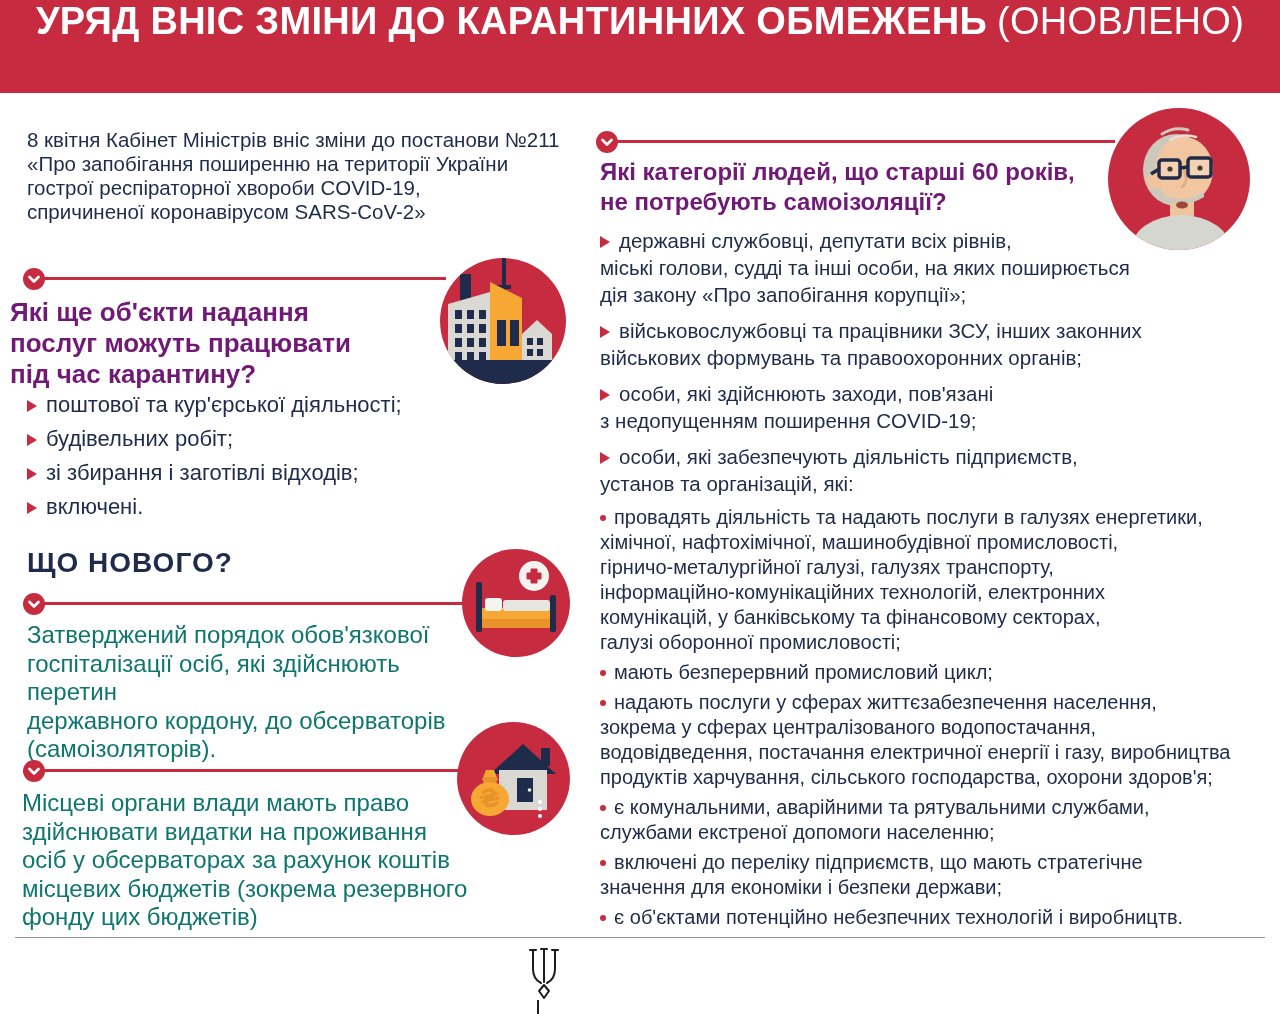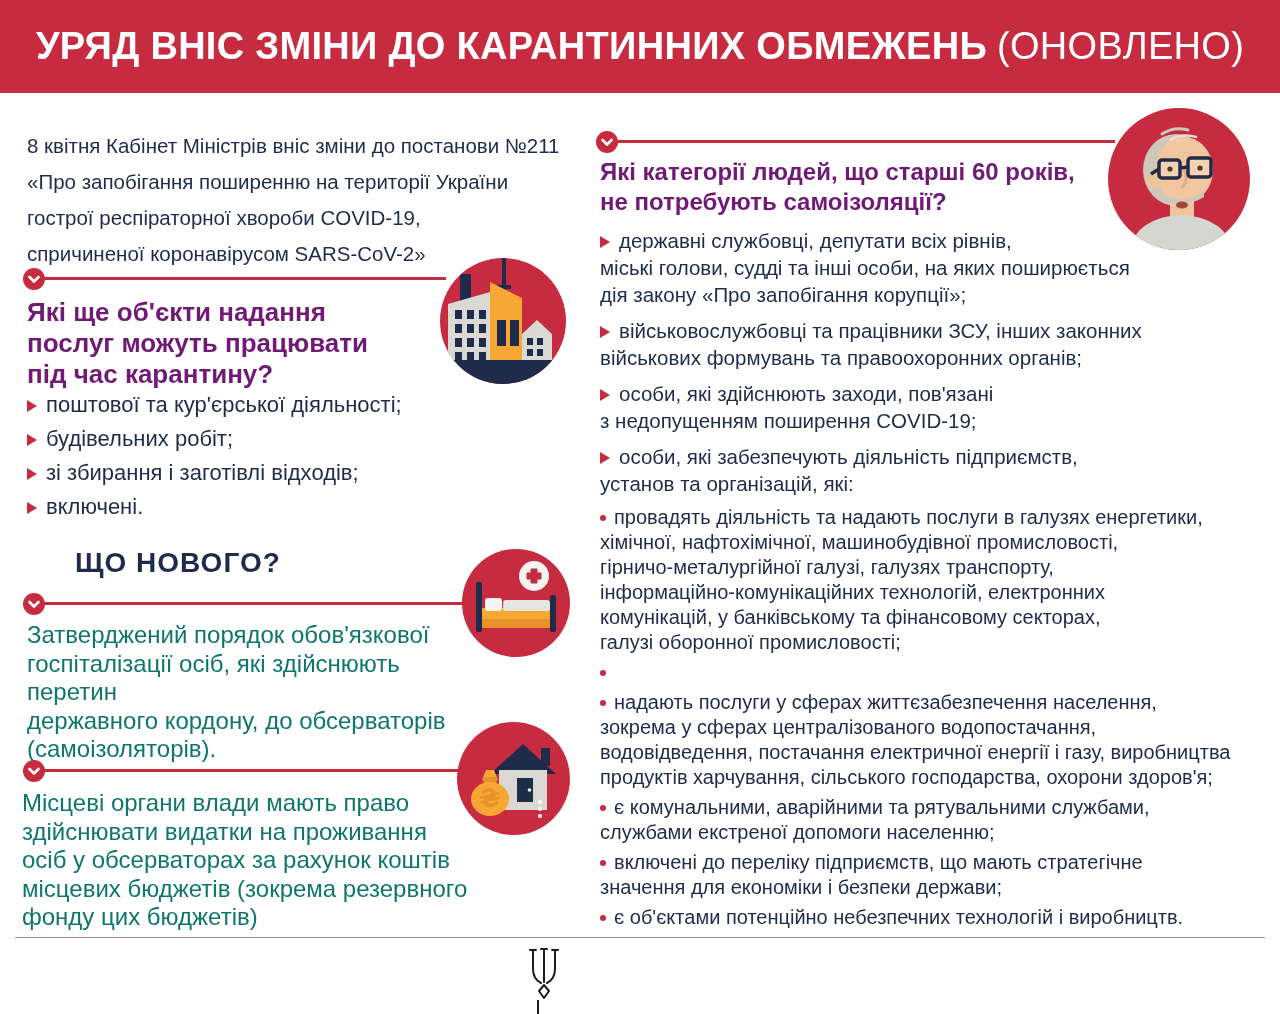--- a/index.html
+++ b/index.html
@@ -2,28 +2,28 @@
 <html><head>
 <meta charset="utf-8">
 <style>
   html,body{margin:0;padding:0;background:#fff;}
   .canvas{
     position:relative;width:1280px;height:1014px;overflow:hidden;background:#ffffff;
     font-family:"Liberation Sans","DejaVu Sans",sans-serif;color:#1F2B4A;
   }
   
   .header{position:absolute;left:0;top:0;width:1280px;height:93px;background:#C72B40;
-    display:flex;align-items:center;justify-content:center;}
+    display:flex;align-items:flex-start;justify-content:center;}
   .title{color:#fff;font-size:38px;font-weight:800;letter-spacing:.3px;white-space:nowrap;}
   .title .suffix{font-weight:400;margin-left:10px;}
   
   .abs{position:absolute;}
   .ml{white-space:pre-line;}
   .para{font-size:24px;line-height:28.5px;color:#0f766e;}
-  .intro{font-size:20.5px;line-height:36px;}
+  .intro{font-size:20.5px;line-height:24px;}
   .q-head{font-weight:800;color:#701a75;}
   .q1-head{font-size:26px;line-height:31px;}
   .q2-head{font-size:24px;line-height:30px;}
   .caps-head{font-size:28px;font-weight:800;letter-spacing:1px;}
   
   .line{position:absolute;height:3px;background:#C72B40;}
   .marker{position:absolute;width:22px;height:22px;z-index:3;}
   
   .b-item{margin-bottom:4px;font-size:22px;line-height:30px;}
   .rb-item{margin-bottom:9px;font-size:20.5px;line-height:27px;}
@@ -54,21 +54,21 @@
 «Про запобігання поширенню на території України
 гострої респіраторної хвороби COVID-19,
 спричиненої коронавірусом SARS-CoV-2»</div>
 
   <div class="line" style="left:34px;top:277px;width:412px;"></div>
   <svg class="marker" style="left:23px;top:268px;" viewBox="0 0 22 22">
     <circle cx="11" cy="11" r="11" fill="#C72B40"></circle>
     <path d="M6.5 9 L11 13.5 L15.5 9" fill="none" stroke="#fff" stroke-width="2.6" stroke-linecap="round" stroke-linejoin="round"></path>
   </svg>
 
-  <div class="abs q-head q1-head ml" style="left:27px;top:297px;width:400px;">Які ще об'єкти надання
+  <div class="abs q-head q1-head ml" style="left:10px;top:297px;width:400px;">Які ще об'єкти надання
 послуг можуть працювати
 під час карантину?</div>
 
   <div class="abs" style="left:27px;top:390px;width:420px;">
     <div class="b-item"><span class="tri"></span><span class="ml">поштової та кур'єрської діяльності;</span></div>
     <div class="b-item"><span class="tri"></span><span class="ml">будівельних робіт;</span></div>
     <div class="b-item"><span class="tri"></span><span class="ml">зі збирання і заготівлі відходів;</span></div>
     <div class="b-item"><span class="tri"></span><span class="ml">включені.</span></div>
   </div>
 
@@ -105,21 +105,21 @@
       <g fill="#1F2B4A">
         <rect x="87" y="80" width="6" height="7"></rect>
           <rect x="97" y="80" width="6" height="7"></rect>
         <rect x="87" y="91" width="6" height="7"></rect>
           <rect x="97" y="91" width="6" height="7"></rect>
       </g>
       <rect x="0" y="102" width="126" height="24" fill="#1F2B4A"></rect>
     </g>
   </svg>
 
-  <div class="abs caps-head" style="left:27px;top:547px;margin-left:48px;">ЩО НОВОГО?</div>
+  <div class="abs caps-head" style="left:27px;top:547px;">ЩО НОВОГО?</div>
 
   <div class="line" style="left:34px;top:602px;width:434px;"></div>
   <svg class="marker" style="left:23px;top:593px;" viewBox="0 0 22 22">
     <circle cx="11" cy="11" r="11" fill="#C72B40"></circle>
     <path d="M6.5 9 L11 13.5 L15.5 9" fill="none" stroke="#fff" stroke-width="2.6" stroke-linecap="round" stroke-linejoin="round"></path>
   </svg>
 
   <div class="abs para ml" style="left:27px;top:621px;width:450px;">Затверджений порядок обов'язкової
 госпіталізації осіб, які здійснюють перетин
 державного кордону, до обсерваторів
@@ -218,21 +218,21 @@
 установ та організацій, які:</span></div>
   </div>
 
   <div class="abs" style="left:600px;top:505px;width:680px;">
     <div class="sb-item"><span class="dot"></span><span class="ml">провадять діяльність та надають послуги в галузях енергетики,
 хімічної, нафтохімічної, машинобудівної промисловості,
 гірничо-металургійної галузі, галузях транспорту,
 інформаційно-комунікаційних технологій, електронних
 комунікацій, у банківському та фінансовому секторах,
 галузі оборонної промисловості;</span></div>
-    <div class="sb-item"><span class="dot"></span></div>
+    <div class="sb-item"><span class="dot"></span><span class="ml">мають безперервний промисловий цикл;</span></div>
     <div class="sb-item"><span class="dot"></span><span class="ml">надають послуги у сферах життєзабезпечення населення,
 зокрема у сферах централізованого водопостачання,
 водовідведення, постачання електричної енергії і газу, виробництва
 продуктів харчування, сільського господарства, охорони здоров'я;</span></div>
     <div class="sb-item"><span class="dot"></span><span class="ml">є комунальними, аварійними та рятувальними службами,
 службами екстреної допомоги населенню;</span></div>
     <div class="sb-item"><span class="dot"></span><span class="ml">включені до переліку підприємств, що мають стратегічне
 значення для економіки і безпеки держави;</span></div>
     <div class="sb-item"><span class="dot"></span><span class="ml">є об'єктами потенційно небезпечних технологій і виробництв.</span></div>
   </div>

